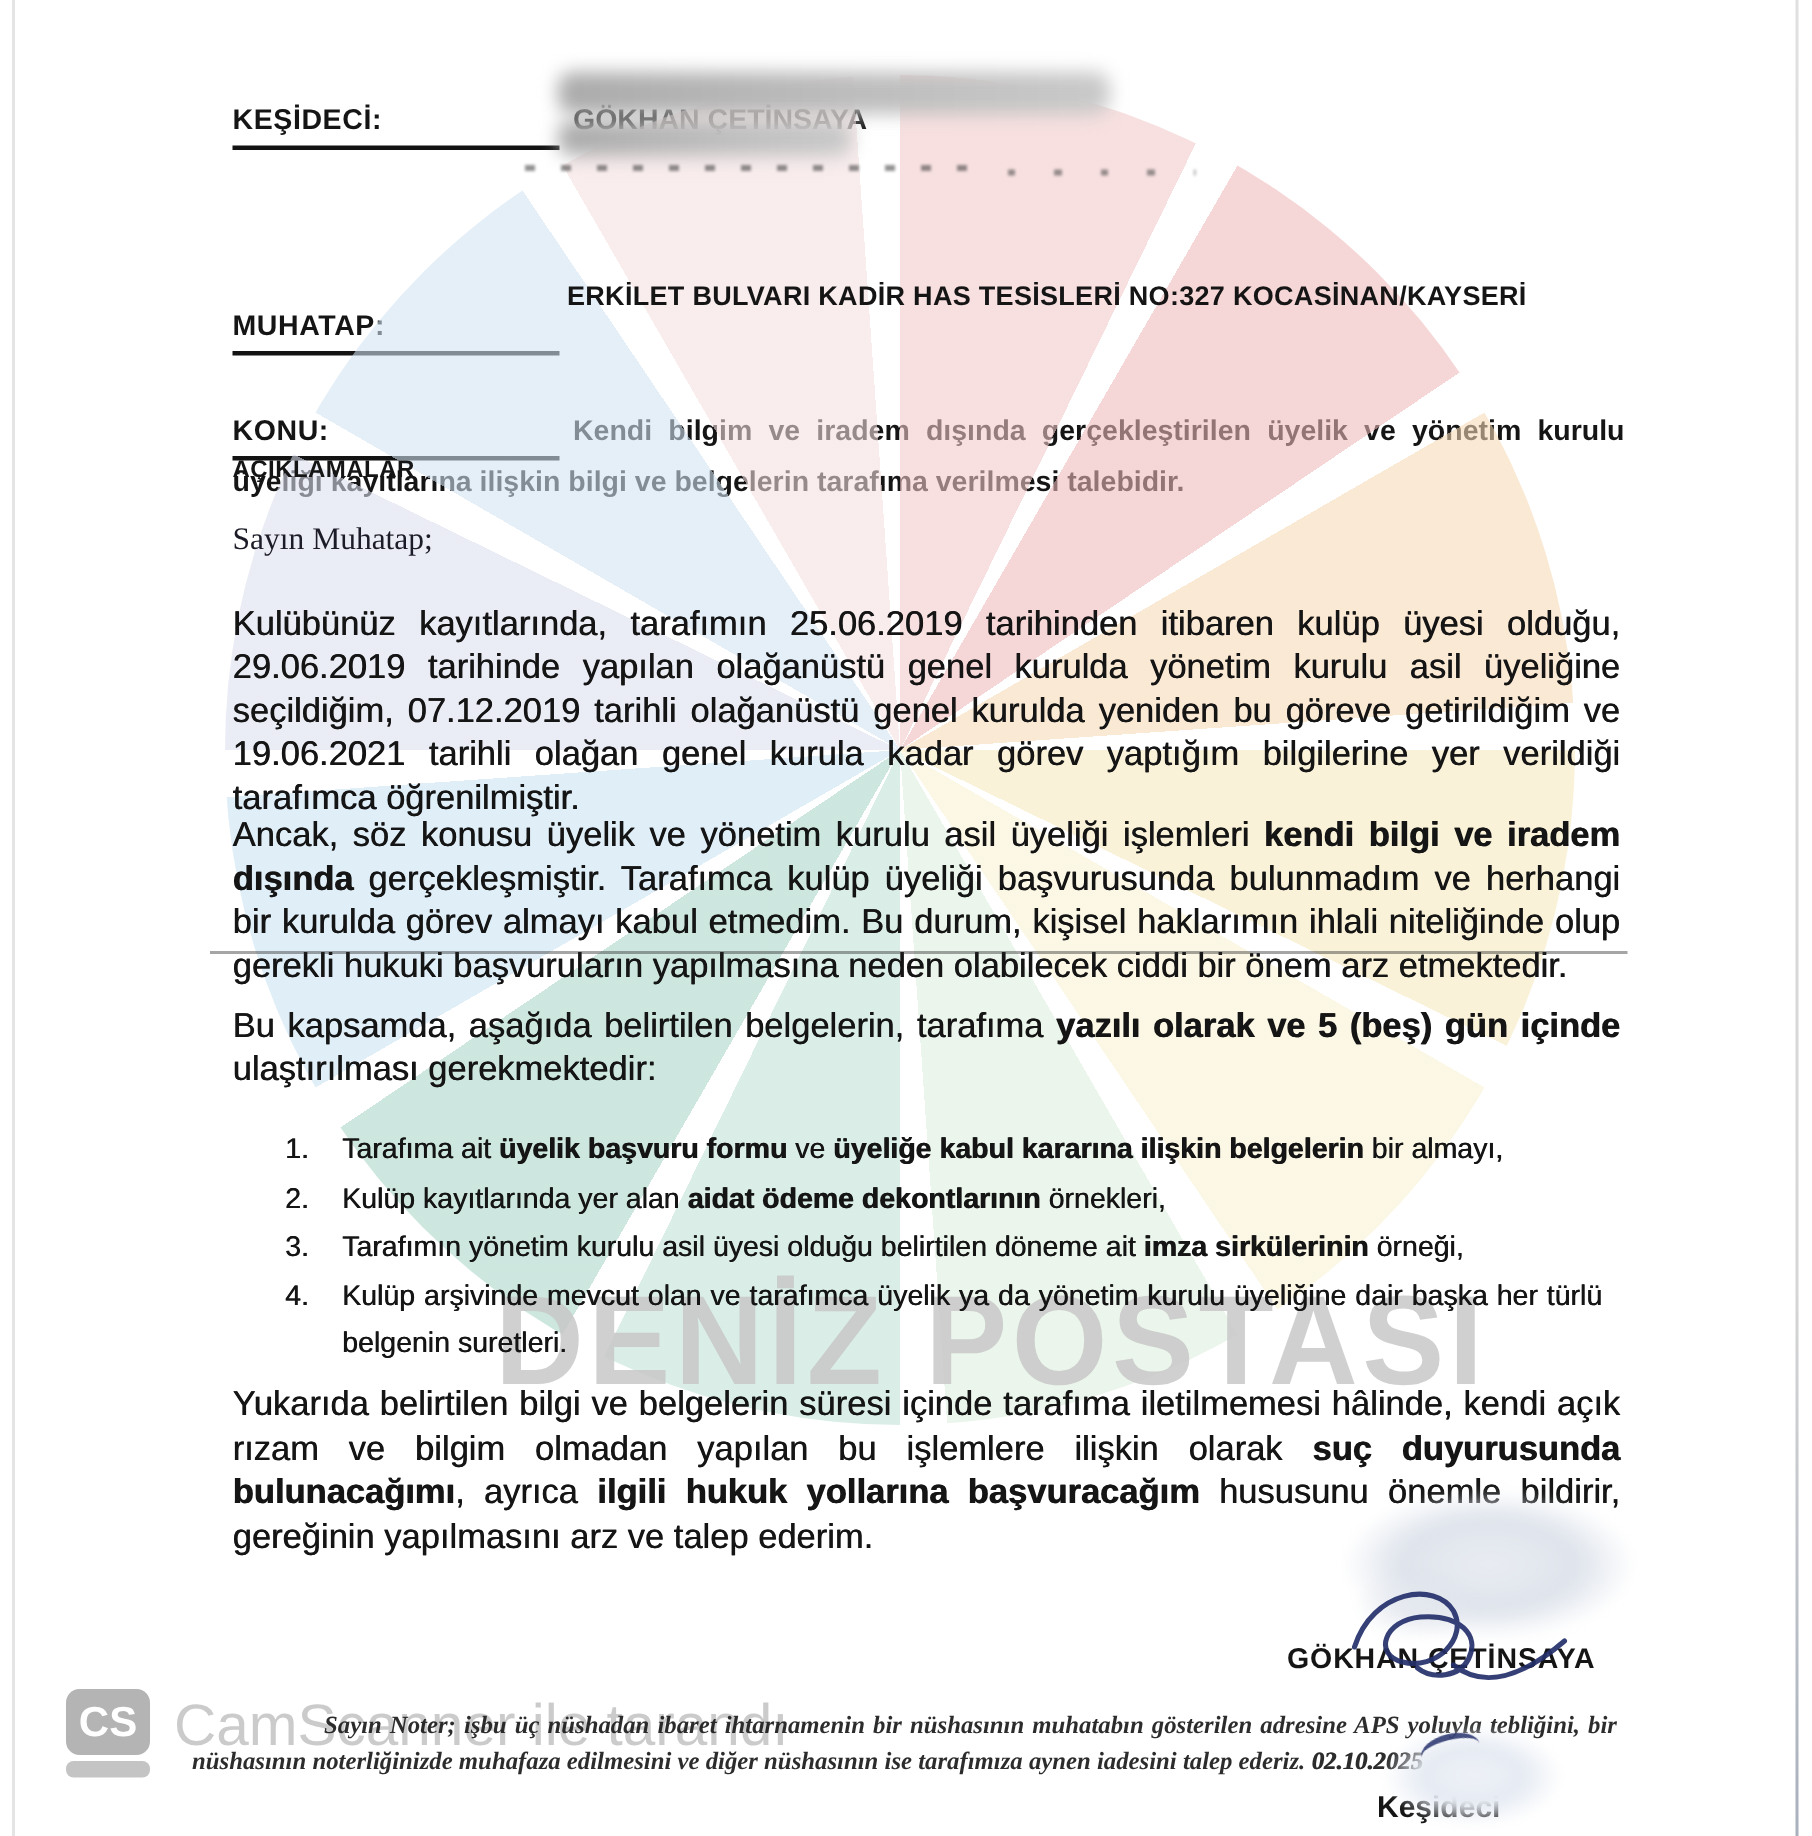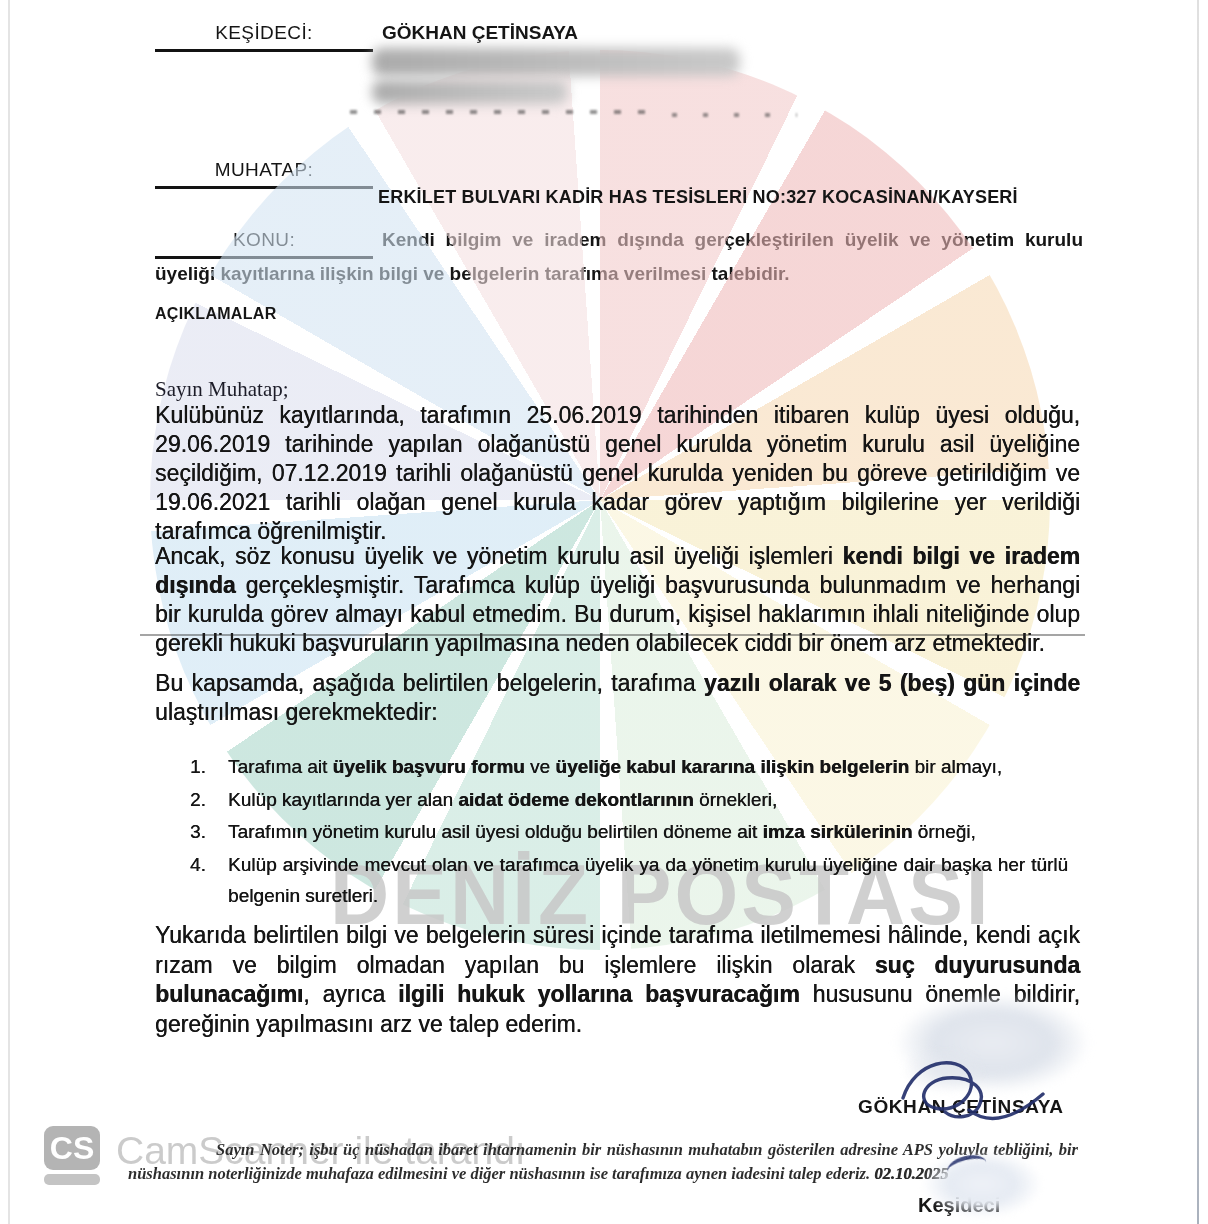--- a/index.html
+++ b/index.html
@@ -13,35 +13,35 @@
     background:linear-gradient(#e0e0e0 0%,#d6d6d6 70%,#a9b1bd 100%);z-index:1;}
   .scan-streak{position:absolute;left:140px;top:634px;width:945px;height:2px;
     background:rgba(40,40,40,.42);filter:blur(.4px);z-index:3;}
   
   .pinwheel{position:absolute;left:150px;top:50px;width:900px;height:900px;border-radius:50%;
     opacity:.58;z-index:1;}
   .brand-mark{position:absolute;left:330px;top:848px;z-index:1;font-weight:700;
     font-size:82px;letter-spacing:3px;opacity:.85;white-space:nowrap;transform:scaleY(1.03);}
   
   .field-row{position:absolute;left:155px;width:928px;font-size:19px;line-height:30px;text-align:justify;}
-  .flabel{display:inline-flex;justify-content:center;width:218px;
-    border-bottom:3px solid #131313;font-weight:400;letter-spacing:.4px;padding-bottom:1px;z-index:2;}
+  .flabel{display:inline-flex;justify-content:flex-start;width:218px;
+    border-bottom:3px solid #131313;font-weight:700;letter-spacing:.4px;padding-bottom:1px;z-index:2;margin-top:48px;}
   .fvalue{font-weight:700;margin-left:9px;}
   .thick{text-shadow:.35px 0 0 currentColor;}
   .b{font-weight:700;text-shadow:.5px 0 0 currentColor;}
   
   .blur-bar{position:absolute;border-radius:10px;filter:blur(6px);z-index:3;
     background:linear-gradient(90deg,#ababab,#bdbdbd 55%,#c9c9c9);}
   .speck-row{position:absolute;height:4px;z-index:3;opacity:.55;filter:blur(1px);
     background:repeating-linear-gradient(90deg,#3a3a3a 0 7px,transparent 7px 24px);}
   .speck-row.r2{background:repeating-linear-gradient(90deg,#444 0 5px,transparent 5px 31px);}
   
   .heading{position:absolute;left:155px;top:305px;font-size:16px;font-weight:700;letter-spacing:.3px;z-index:2;}
   .salutation{position:absolute;left:155px;top:347px;font-family:"Liberation Serif",serif;
-    font-size:21px;color:#1c1c28;z-index:2;margin-top:30px;}
+    font-size:21px;color:#1c1c28;z-index:2;}
   .para{position:absolute;left:155px;width:925px;text-align:justify;font-size:23px;
     line-height:29px;z-index:2;}
   .muh-address{position:absolute;left:378px;top:187px;font-size:18px;font-weight:700;
     letter-spacing:.2px;z-index:2;white-space:nowrap;}
   
   .req-list{position:absolute;left:190px;top:751px;width:878px;z-index:2;}
   .req-item{display:flex;align-items:flex-start;margin-bottom:1px;}
   .req-num{flex:0 0 38px;font-size:19px;line-height:31.5px;}
   .req-text{flex:1;text-align:justify;font-size:19px;line-height:31.5px;}
   
@@ -60,21 +60,21 @@
     line-height:23.5px;text-align:justify;text-indent:88px;color:#1d1d1d;opacity:.93;}
   .bottom-label{position:absolute;left:918px;top:1194px;font-size:20px;font-weight:700;z-index:4;}
   .br-blob{position:absolute;left:922px;top:1150px;width:120px;height:68px;border-radius:50%;
     background:radial-gradient(closest-side,#eef1f7 0%,#e6ebf3 55%,rgba(238,241,247,0) 100%);
     filter:blur(3px);z-index:5;}
   .br-arc{position:absolute;left:947px;top:1156px;width:40px;height:18px;border-radius:50%;
     border-top:4px solid #27336e;transform:rotate(-14deg);opacity:.85;z-index:6;filter:blur(.4px);}
   
   .cs-wrap{position:absolute;left:44px;top:1126px;z-index:3;opacity:.8;}
   .cs-box{width:56px;height:44px;border-radius:9px;background:#a2a2a2;color:#ffffff;
-    display:flex;align-items:center;justify-content:center;font-size:32px;font-weight:700;text-align:right;}
+    display:flex;align-items:center;justify-content:center;font-size:28px;font-weight:700;text-align:right;}
   .cs-bar{width:56px;height:11px;border-radius:5px;background:#b6b6b6;margin-top:4px;}
   .cs-text{position:absolute;left:116px;top:1129px;font-size:39px;z-index:3;opacity:.8;white-space:nowrap;}
 </style>
 </head>
 <body>
 
 <div class="page">
 
   <div class="edge-line-left"></div>
   <div class="edge-line-right"></div>

